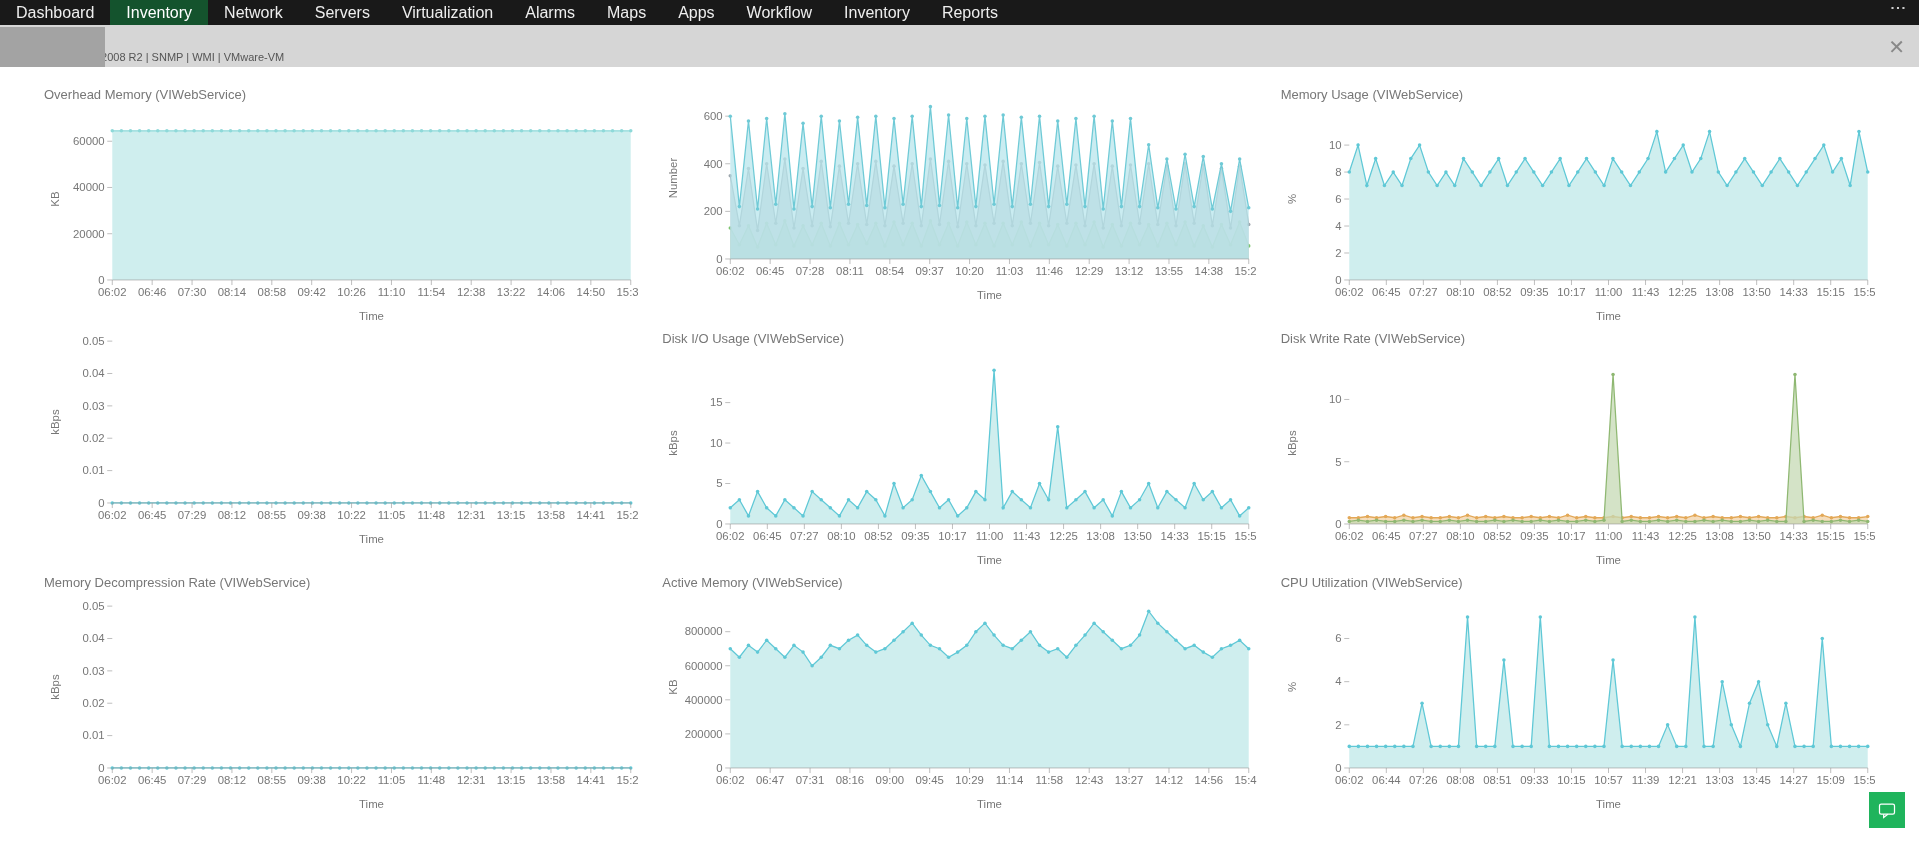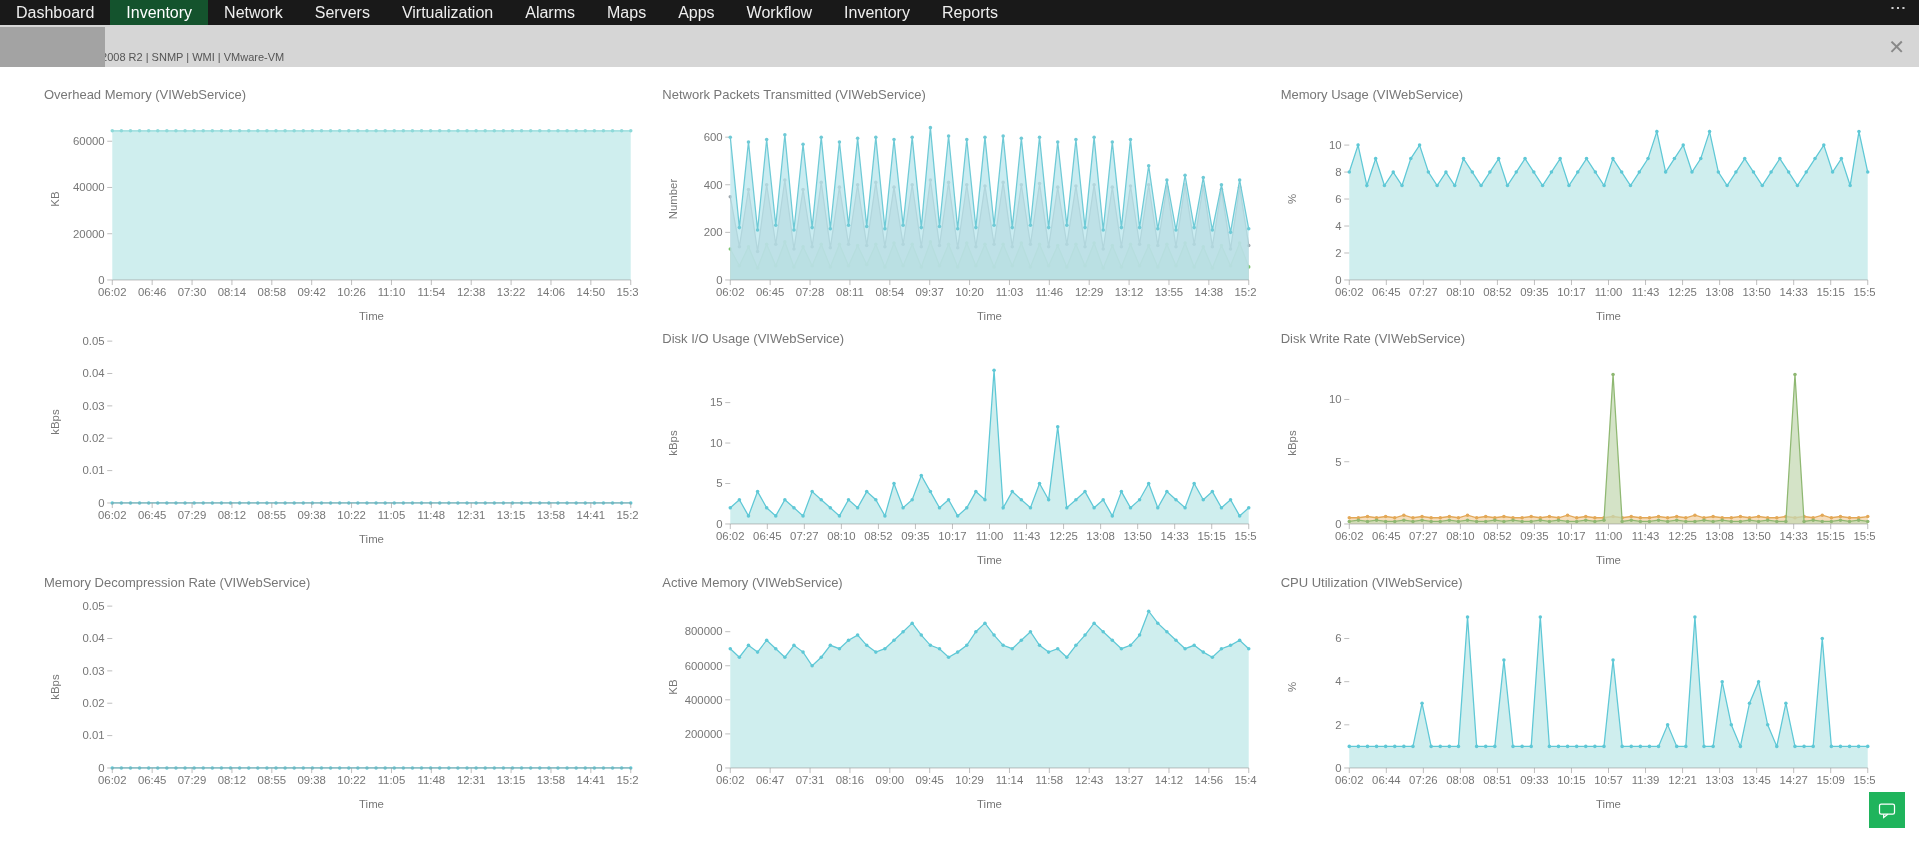--- a/index.html
+++ b/index.html
@@ -151,21 +151,20 @@
             <text x="400.9230769230769" y="149" text-anchor="middle" class="axis-text">14:06</text>
             <line x1="432.4615384615385" y1="136" x2="432.4615384615385" y2="140" class="tick"></line>
             <text x="432.4615384615385" y="149" text-anchor="middle" class="axis-text">14:50</text>
             <line x1="464" y1="136" x2="464" y2="140" class="tick"></line>
             <text x="464" y="149" text-anchor="middle" class="axis-text">15:34</text>
             <text x="259" y="168" text-anchor="middle" class="axis-label">Time</text>
           </svg>
         </div>
       </div>
       <div class="chart-panel">
-        <div class="chart-title">Network Packets Transmitted (VIWebService)</div>
         <div>
           <svg class="chart" viewBox="0 0 470 170">
             <line x1="50" y1="136" x2="54" y2="136" class="tick"></line>
             <text x="48" y="139" text-anchor="end" class="axis-text">0</text>
             <line x1="50" y1="98.35294117647058" x2="54" y2="98.35294117647058" class="tick"></line>
             <text x="48" y="101.35294117647058" text-anchor="end" class="axis-text">200</text>
             <line x1="50" y1="60.705882352941174" x2="54" y2="60.705882352941174" class="tick"></line>
             <text x="48" y="63.705882352941174" text-anchor="end" class="axis-text">400</text>
             <line x1="50" y1="23.058823529411768" x2="54" y2="23.058823529411768" class="tick"></line>
             <text x="48" y="26.058823529411768" text-anchor="end" class="axis-text">600</text>

